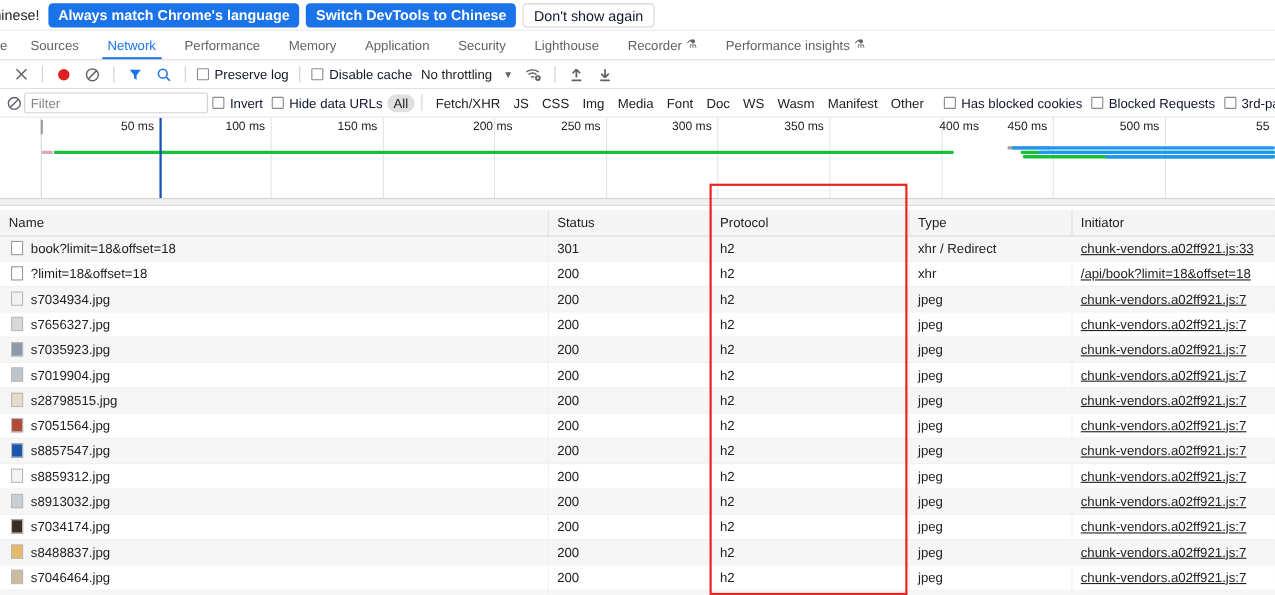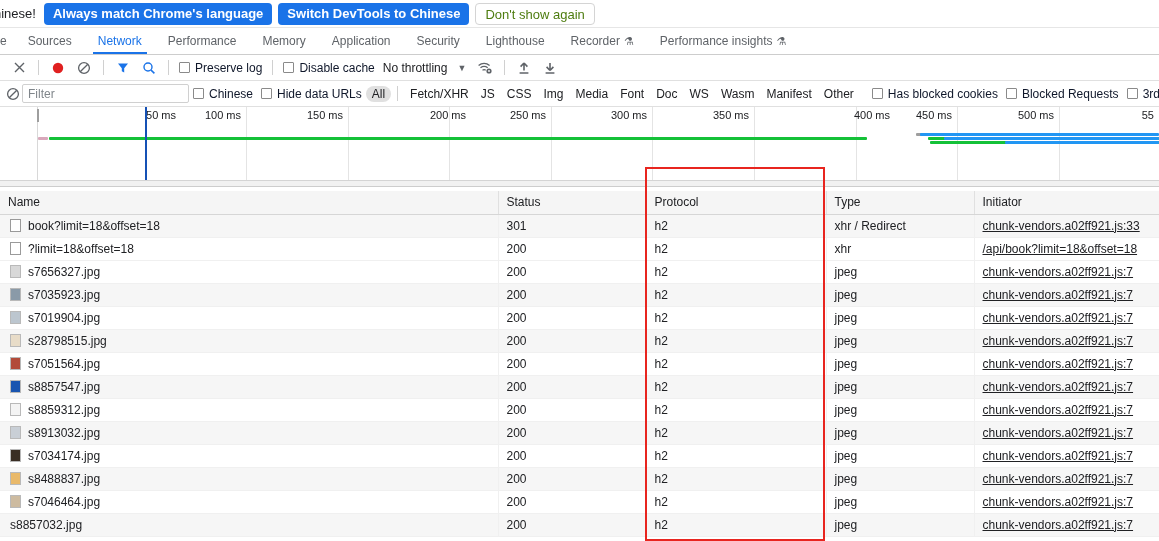--- a/index.html
+++ b/index.html
@@ -39,21 +39,21 @@
     font-size: 13px;
     font-weight: bold;
     font-family: "Liberation Sans", sans-serif;
     padding: 4px 9px;
     height: 22px;
     line-height: 14px;
     cursor: pointer;
   }
   .btn-plain {
     background: #ffffff;
-    color: #4d7c0f;
+    color: #0f172a;
     border: 1px solid #d4d4d4;
     border-radius: 4px;
     font-size: 13px;
     font-family: "Liberation Sans", sans-serif;
     padding: 4px 9px;
     height: 22px;
     line-height: 14px;
     cursor: pointer;
   }
 
@@ -397,21 +397,21 @@
   <div class="filterbar">
     <span class="tb-icon">
       <svg width="14" height="14" viewBox="0 0 14 14">
           <circle cx="7" cy="7" r="5.4" stroke="#5f6368" stroke-width="1.3" fill="none"></circle>
           <path d="M3.2 10.8 L10.8 3.2" stroke="#5f6368" stroke-width="1.3"></path>
         </svg>
     </span>
     <input class="filter-input" type="text" placeholder="Filter" style="">
     <label class="cb-wrap">
       <span class="cbox"></span>
-      <span>Chinese</span>
+      <span>Invert</span>
     </label>
     <label class="cb-wrap">
       <span class="cbox"></span>
       <span>Hide data URLs</span>
     </label>
     <span id="ftypes" style="display:inline-flex;align-items:center;">
         <span class="ftype on">All</span>
         <span class="sep"></span>
         <span class="ftype">Fetch/XHR</span>
         <span class="ftype">JS</span>
@@ -437,21 +437,21 @@
       <span class="cbox"></span>
       <span>3rd-party</span>
     </label>
   </div>
 
   <div class="overview" id="overview">
     <div class="ov-rulerzone"></div>
     <div class="ov-tickmark" style="left:37px"></div>
     <div class="ov-base"></div>
   <div class="ov-gridline" style="left: 145px;"></div>
-      <div class="ov-label" style="left: 145px; margin-left: 36px;">50 ms</div>
+      <div class="ov-label" style="left: 145px;">50 ms</div>
       <div class="ov-gridline" style="left: 246px;"></div>
       <div class="ov-label" style="left: 246px;">100 ms</div>
       <div class="ov-gridline" style="left: 348px;"></div>
       <div class="ov-label" style="left: 348px;">150 ms</div>
       <div class="ov-gridline" style="left: 449px;"></div>
       <div class="ov-label" style="left: 471px;">200 ms</div>
       <div class="ov-gridline" style="left: 551px;"></div>
       <div class="ov-label" style="left: 551px;">250 ms</div>
       <div class="ov-gridline" style="left: 652px;"></div>
       <div class="ov-label" style="left: 652px;">300 ms</div>
@@ -511,20 +511,32 @@
               <div class="name-cell">
                 <span class="doc-ico" style="background: rgb(255, 255, 255);"></span>
                 <span>?limit=18&amp;offset=18</span>
               </div>
             </td>
             <td>200</td>
             <td>h2</td>
             <td>xhr</td>
             <td><span class="init-link">/api/book?limit=18&amp;offset=18</span></td>
           </tr>
+          <tr class="odd">
+            <td style="padding: 0px;">
+              <div class="name-cell">
+                <span class="thumb" style="background: rgb(242, 242, 242);"></span>
+                <span>s7034934.jpg</span>
+              </div>
+            </td>
+            <td>200</td>
+            <td>h2</td>
+            <td>jpeg</td>
+            <td><span class="init-link">chunk-vendors.a02ff921.js:7</span></td>
+          </tr>
           <tr class="even">
             <td style="padding: 0px;">
               <div class="name-cell">
                 <span class="thumb" style="background: rgb(216, 216, 216);"></span>
                 <span>s7656327.jpg</span>
               </div>
             </td>
             <td>200</td>
             <td>h2</td>
             <td>jpeg</td>

